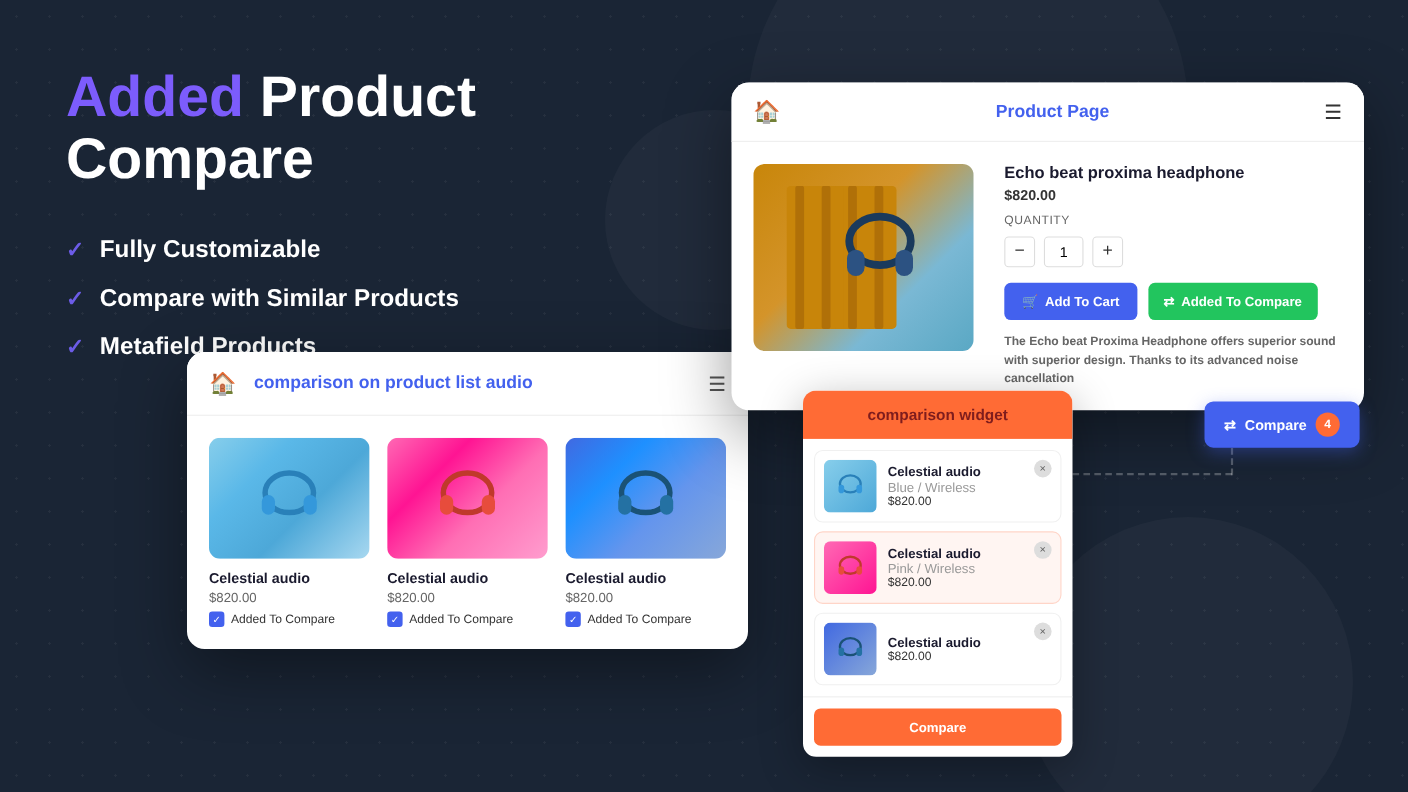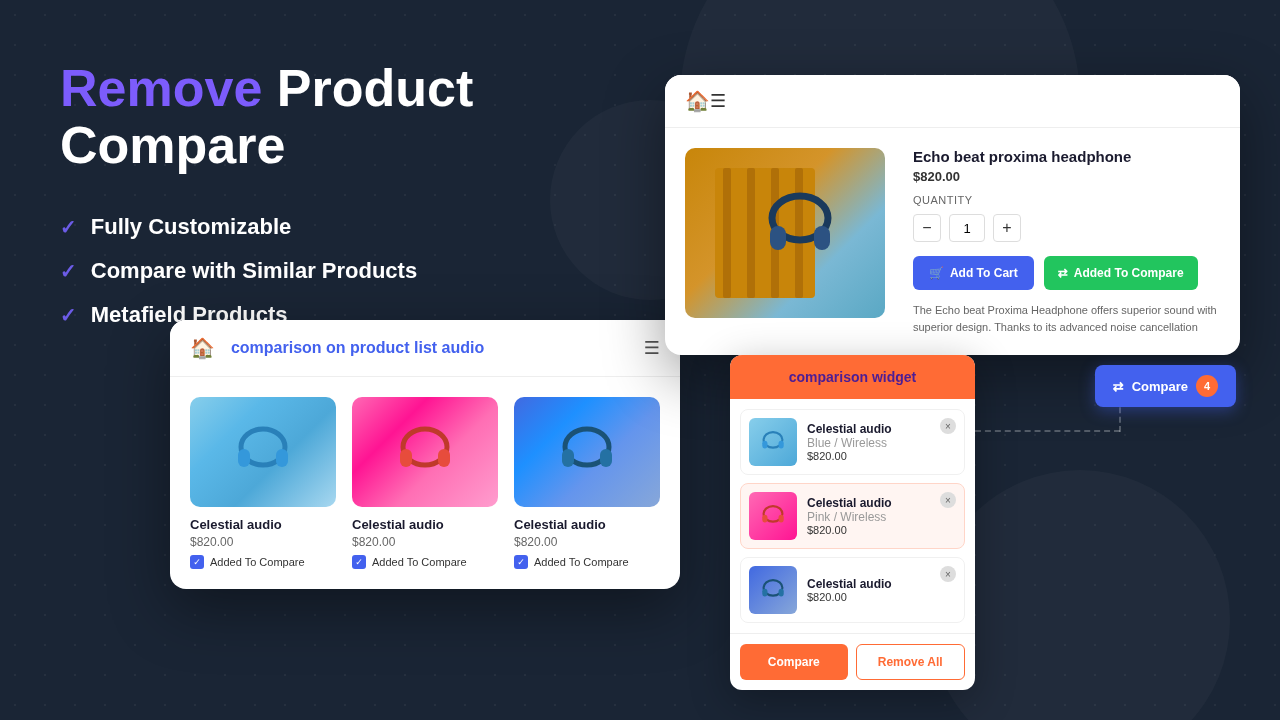--- a/index.html
+++ b/index.html
@@ -309,20 +309,21 @@
       font-weight: 600;
       cursor: pointer;
       display: flex;
       align-items: center;
       gap: 6px;
     }
     .pp-description {
       font-size: 11px;
       color: #666;
       line-height: 1.5;
+      font-weight: bold;
     }
 
     
     .compare-floating-btn {
       position: absolute;
       right: 44px;
       top: 365px;
       background: #4361ee;
       color: white;
       border-radius: 8px;
@@ -359,21 +360,21 @@
       border-radius: 12px;
       box-shadow: 0 10px 40px rgba(0,0,0,0.3);
       z-index: 8;
       overflow: hidden;
     }
 
     .widget-header {
       background: #ff6b35;
       padding: 14px 16px;
       text-align: center;
-      color: #4c1d95;
+      color: #7f1d1d;
       font-size: 14px;
       font-weight: 700;
     }
 
     .widget-items {
       padding: 10px;
       display: flex;
       flex-direction: column;
       gap: 8px;
     }
@@ -481,21 +482,21 @@
 </head>
 <body>
 
 <div class="bg-dots"></div>
 <div class="bg-circle bg-circle-1"></div>
 <div class="bg-circle bg-circle-2"></div>
 <div class="bg-circle bg-circle-3"></div>
 
 <div class="left-section">
   <h1 class="main-title">
-    <span class="highlight">Remove</span><span> Product Compare</span>
+    <span class="highlight">Added</span><span> Product Compare</span>
   </h1>
   <ul class="feature-list">
     <li>
       <span class="check-icon">✓</span>
       <span>Fully Customizable</span>
     </li>
     <li>
       <span class="check-icon">✓</span>
       <span>Compare with Similar Products</span>
     </li>
@@ -567,20 +568,21 @@
         <span>Added To Compare</span>
       </div>
     </div>
 
   </div>
 </div>
 
 <div class="product-page-card">
   <div class="pp-header">
     <span class="home-icon">🏠</span>
+    <span class="pp-title">Product Page</span>
     <span class="menu-icon">☰</span>
   </div>
   <div class="pp-body">
     <div class="pp-product-img">
       <svg width="140" height="130" viewBox="0 0 140 130">
 
         <rect width="100" height="130" fill="#c8850a" rx="4"></rect>
         <rect x="8" width="8" height="130" fill="#b07008" rx="2"></rect>
         <rect x="20" width="8" height="130" fill="#c8850a" rx="2"></rect>
         <rect x="32" width="8" height="130" fill="#b07008" rx="2"></rect>
@@ -682,15 +684,14 @@
       <div class="widget-item-info">
         <div class="widget-item-name">Celestial audio</div>
         <div class="widget-item-price">$820.00</div>
       </div>
       <div class="widget-item-close">×</div>
     </div>
 
   </div>
   <div class="widget-footer">
     <button class="widget-compare-btn">Compare</button>
-    <button class="widget-remove-btn">Remove All</button>
   </div>
 </div>
 
 </body></html>

